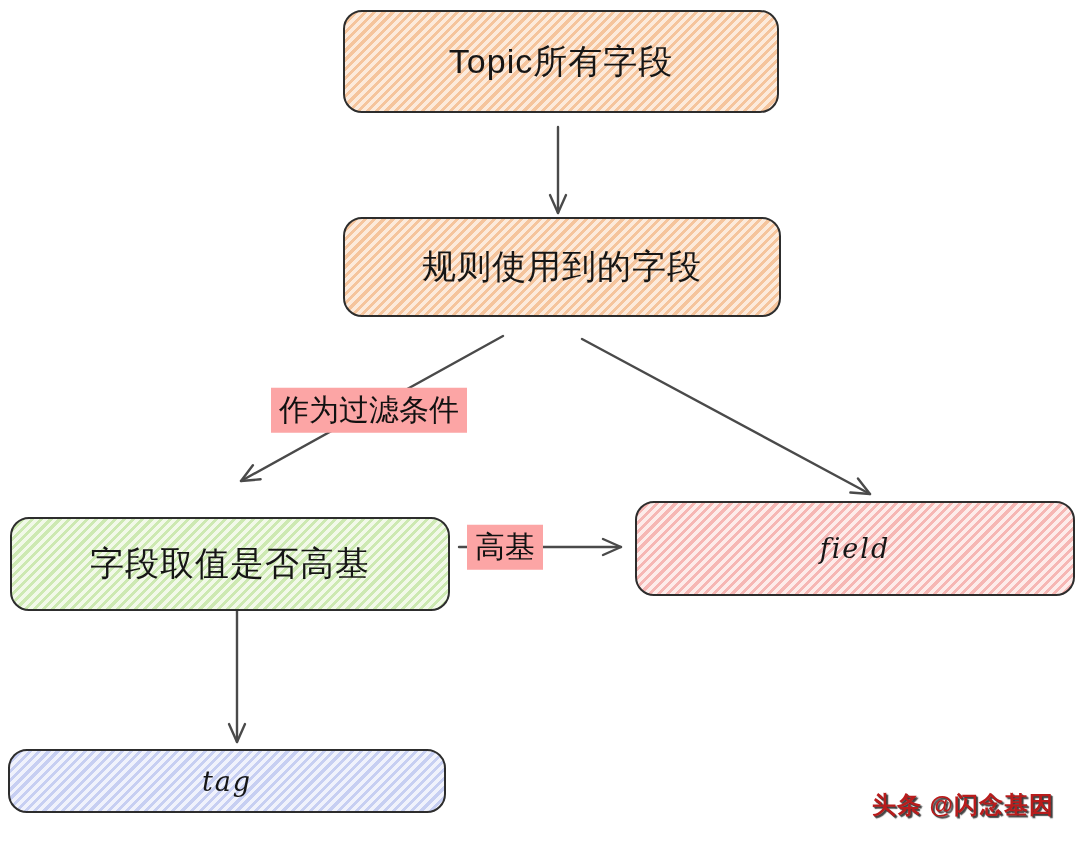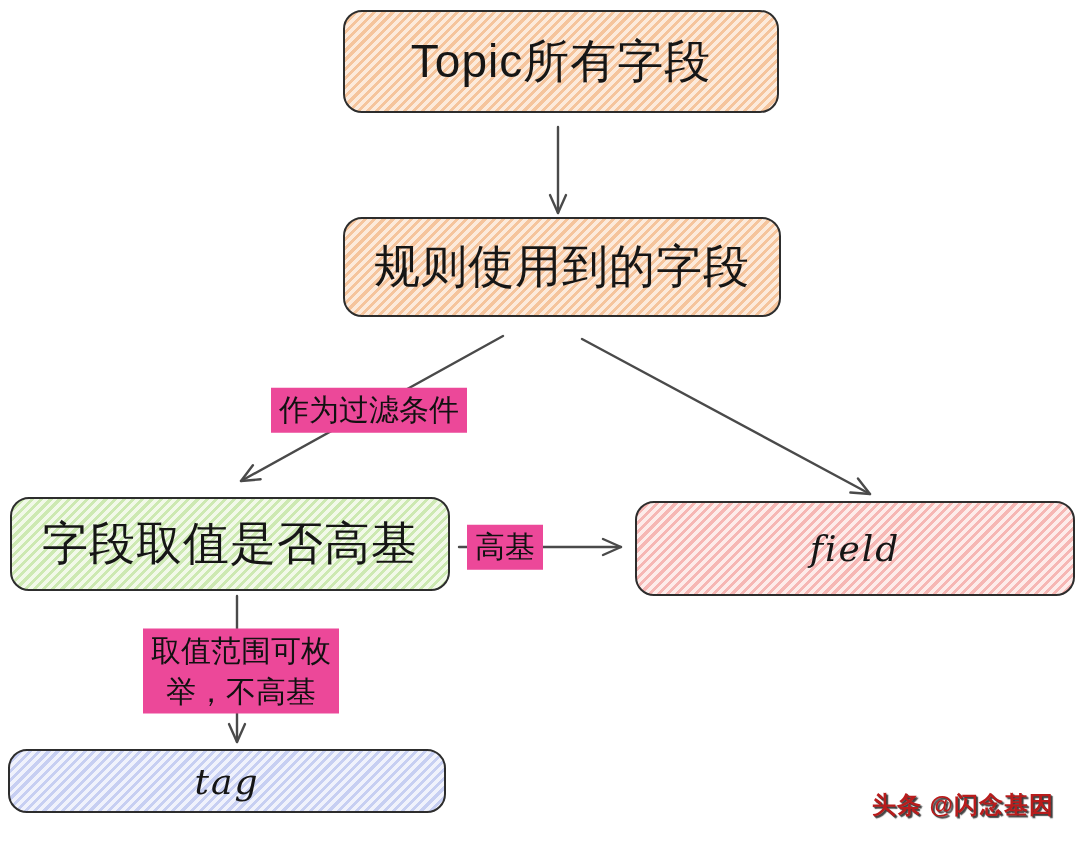--- a/index.html
+++ b/index.html
@@ -18,50 +18,49 @@
     z-index: 1;
   }
   .node {
     position: absolute;
     box-sizing: border-box;
     border: 2.5px solid #2d2d2d;
     border-radius: 19px;
     display: flex;
     align-items: center;
     justify-content: center;
-    font-size: 46px;
+    font-size: 34px;
     font-weight: 500;
     color: #161616;
     z-index: 2;
     letter-spacing: 1px;
   }
   .node.orange { background: repeating-linear-gradient(135deg, #f5c49c 0 3px, #fceadb 3px 6.5px); }
-  .node.green  { background: repeating-linear-gradient(135deg, #cde9b2 0 3px, #f2f9e9 3px 6.5px); }
+  .node.green  { background: repeating-linear-gradient(135deg, #cde9b2 0 3px, #f2f9e9 3px 6.5px); margin-top: 20px; }
   .node.pink   { background: repeating-linear-gradient(135deg, #f6b7b4 0 3px, #fdecea 3px 6.5px); }
   .node.blue   { background: repeating-linear-gradient(135deg, #c7cff2 0 3px, #f0f2fc 3px 6.5px); }
   .node.hand-text {
     font-family: "DejaVu Serif", serif;
     font-style: italic;
-    font-size: 36px;
+    font-size: 27px;
     letter-spacing: 2px;
   }
   #node-topic       { left: 343px; top: 10px;  width: 436px; height: 103px; }
   #node-rules       { left: 343px; top: 217px; width: 438px; height: 100px; }
   #node-cardinality { left: 10px;  top: 497px; width: 440px; height: 94px;  }
   #node-field       { left: 635px; top: 501px; width: 440px; height: 95px;  }
   #node-tag         { left: 8px;   top: 749px; width: 438px; height: 64px;  }
   .edge-label {
     position: absolute;
     transform: translate(-50%, -50%);
-    background: #ec4899;
+    background: #fca5a5;
     padding: 2px 8px;
     font-size: 30px;
     font-weight: 500;
     color: #111111;
-    text-align: center;
     line-height: 1.35;
     white-space: pre-line;
     z-index: 3;
   }
   #label-as-filter     { left: 369px; top: 410px; }
   #label-not-as-filter { left: 730px; top: 417px; }
   #label-high-card     { left: 505px; top: 547px; }
   #label-enumerable    { left: 241px; top: 671px; }
   .watermark {
     position: absolute;
@@ -111,18 +110,16 @@
 
   <div id="node-tag" class="node blue hand-text">
     <span>tag</span>
   </div>
 
   <div id="label-as-filter" class="edge-label">作为过滤条件</div>
 
 
   <div id="label-high-card" class="edge-label">高基</div>
 
-  <div id="label-enumerable" class="edge-label">取值范围可枚
-举，不高基</div>
 
   <div class="watermark">头条 @闪念基因</div>
 
 </div>
 
 </body></html>

